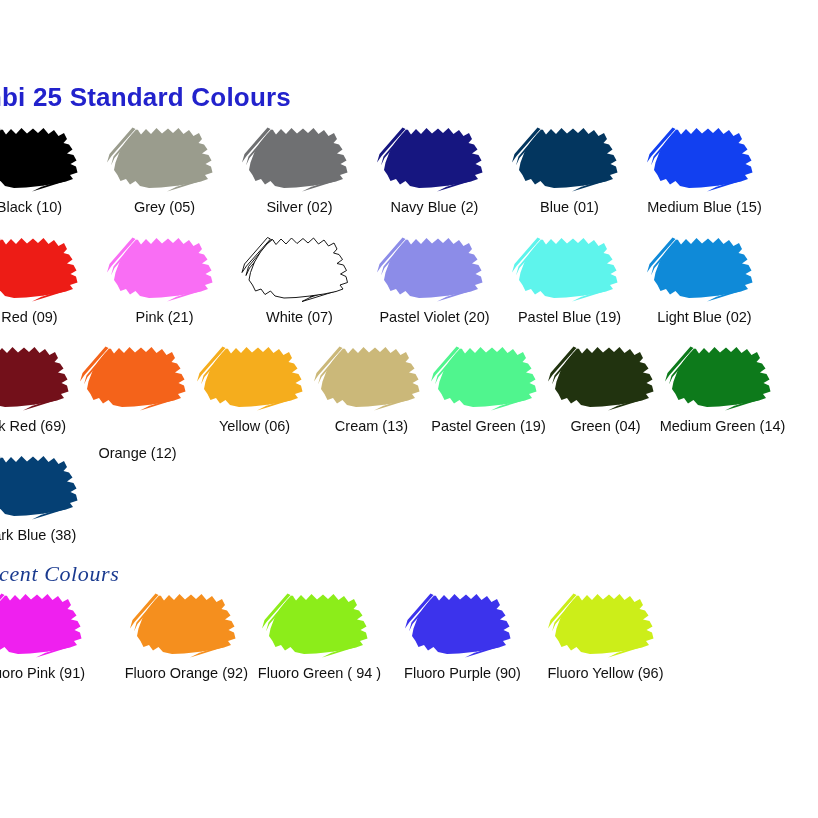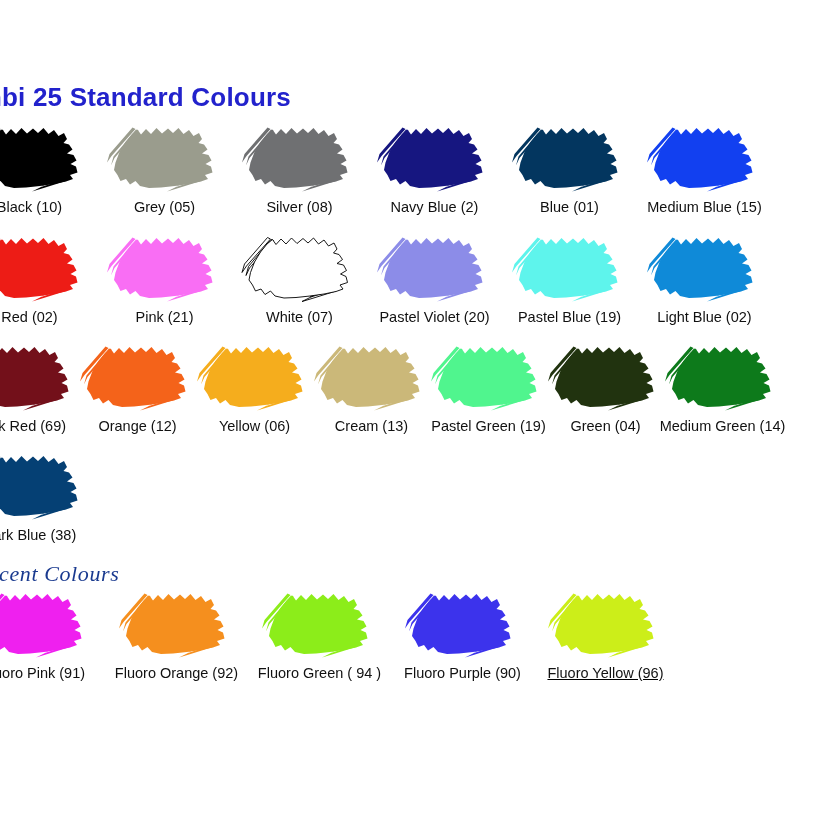--- a/index.html
+++ b/index.html
@@ -128,21 +128,21 @@
       <div class="swatch-cell">
         <div class="blob-wrap">
           <svg viewBox="0 0 120 78" preserveAspectRatio="xMidYMid meet">
             <path d="M 30.5 11.0 L 6.5 38.0 L 2.0 44.5 L 4.5 36.0 L 27.5 9.5 Z" fill="#6f7072" stroke="none"></path>
             <path d="M 33.5 12.5 L 9.5 40.0 L 6.0 47.5 L 8.5 38.5 L 31.0 11.5 Z" fill="#6f7072" stroke="none"></path>
             <path d="M 96.0 63.0 L 72.0 70.5 L 62.0 73.5 L 71.0 69.0 L 94.0 61.5 Z" fill="#6f7072" stroke="none"></path>
             <path d="M 99.5 58.5 L 80.0 65.0 L 70.5 68.5 L 79.0 63.5 L 98.0 57.0 Z" fill="#6f7072" stroke="none"></path>
             <path d="M 10.5 44.5 L 14.5 34.0 L 20.5 24.0 L 27.0 16.0 L 32.5 11.5 L 36.0 16.5 L 41.0 11.0 L 46.0 16.0 L 51.5 10.0 L 57.0 15.5 L 63.0 10.5 L 68.0 15.0 L 73.5 10.0 L 78.5 16.0 L 84.0 12.0 L 88.5 18.0 L 94.0 15.0 L 97.0 21.0 L 93.5 25.0 L 99.0 26.5 L 102.5 31.5 L 97.0 35.5 L 103.5 37.0 L 106.5 42.5 L 100.5 46.0 L 106.0 48.5 L 107.5 54.5 L 100.0 57.0 L 103.0 61.0 L 96.0 63.5 L 84.0 66.0 L 70.0 68.0 L 56.0 69.5 L 44.0 70.0 L 35.0 68.0 L 30.5 63.0 L 25.0 66.5 L 21.0 61.0 L 15.5 63.0 L 12.5 57.0 L 9.0 52.0 Z" fill="#6f7072" stroke="none"></path>
           </svg>
         </div>
-        <div class="swatch-label">Silver (08)</div>
+        <div class="swatch-label">Silver (02)</div>
       </div>
       <div class="swatch-cell">
         <div class="blob-wrap">
           <svg viewBox="0 0 120 78" preserveAspectRatio="xMidYMid meet">
             <path d="M 30.5 11.0 L 6.5 38.0 L 2.0 44.5 L 4.5 36.0 L 27.5 9.5 Z" fill="#161680" stroke="none"></path>
             <path d="M 33.5 12.5 L 9.5 40.0 L 6.0 47.5 L 8.5 38.5 L 31.0 11.5 Z" fill="#161680" stroke="none"></path>
             <path d="M 96.0 63.0 L 72.0 70.5 L 62.0 73.5 L 71.0 69.0 L 94.0 61.5 Z" fill="#161680" stroke="none"></path>
             <path d="M 99.5 58.5 L 80.0 65.0 L 70.5 68.5 L 79.0 63.5 L 98.0 57.0 Z" fill="#161680" stroke="none"></path>
             <path d="M 10.5 44.5 L 14.5 34.0 L 20.5 24.0 L 27.0 16.0 L 32.5 11.5 L 36.0 16.5 L 41.0 11.0 L 46.0 16.0 L 51.5 10.0 L 57.0 15.5 L 63.0 10.5 L 68.0 15.0 L 73.5 10.0 L 78.5 16.0 L 84.0 12.0 L 88.5 18.0 L 94.0 15.0 L 97.0 21.0 L 93.5 25.0 L 99.0 26.5 L 102.5 31.5 L 97.0 35.5 L 103.5 37.0 L 106.5 42.5 L 100.5 46.0 L 106.0 48.5 L 107.5 54.5 L 100.0 57.0 L 103.0 61.0 L 96.0 63.5 L 84.0 66.0 L 70.0 68.0 L 56.0 69.5 L 44.0 70.0 L 35.0 68.0 L 30.5 63.0 L 25.0 66.5 L 21.0 61.0 L 15.5 63.0 L 12.5 57.0 L 9.0 52.0 Z" fill="#161680" stroke="none"></path>
           </svg>
@@ -178,21 +178,21 @@
       <div class="swatch-cell">
         <div class="blob-wrap">
           <svg viewBox="0 0 120 78" preserveAspectRatio="xMidYMid meet">
             <path d="M 30.5 11.0 L 6.5 38.0 L 2.0 44.5 L 4.5 36.0 L 27.5 9.5 Z" fill="#ed1c16" stroke="none"></path>
             <path d="M 33.5 12.5 L 9.5 40.0 L 6.0 47.5 L 8.5 38.5 L 31.0 11.5 Z" fill="#ed1c16" stroke="none"></path>
             <path d="M 96.0 63.0 L 72.0 70.5 L 62.0 73.5 L 71.0 69.0 L 94.0 61.5 Z" fill="#ed1c16" stroke="none"></path>
             <path d="M 99.5 58.5 L 80.0 65.0 L 70.5 68.5 L 79.0 63.5 L 98.0 57.0 Z" fill="#ed1c16" stroke="none"></path>
             <path d="M 10.5 44.5 L 14.5 34.0 L 20.5 24.0 L 27.0 16.0 L 32.5 11.5 L 36.0 16.5 L 41.0 11.0 L 46.0 16.0 L 51.5 10.0 L 57.0 15.5 L 63.0 10.5 L 68.0 15.0 L 73.5 10.0 L 78.5 16.0 L 84.0 12.0 L 88.5 18.0 L 94.0 15.0 L 97.0 21.0 L 93.5 25.0 L 99.0 26.5 L 102.5 31.5 L 97.0 35.5 L 103.5 37.0 L 106.5 42.5 L 100.5 46.0 L 106.0 48.5 L 107.5 54.5 L 100.0 57.0 L 103.0 61.0 L 96.0 63.5 L 84.0 66.0 L 70.0 68.0 L 56.0 69.5 L 44.0 70.0 L 35.0 68.0 L 30.5 63.0 L 25.0 66.5 L 21.0 61.0 L 15.5 63.0 L 12.5 57.0 L 9.0 52.0 Z" fill="#ed1c16" stroke="none"></path>
           </svg>
         </div>
-        <div class="swatch-label">Red (02)</div>
+        <div class="swatch-label">Red (09)</div>
       </div>
       <div class="swatch-cell">
         <div class="blob-wrap">
           <svg viewBox="0 0 120 78" preserveAspectRatio="xMidYMid meet">
             <path d="M 30.5 11.0 L 6.5 38.0 L 2.0 44.5 L 4.5 36.0 L 27.5 9.5 Z" fill="#f96ef4" stroke="none"></path>
             <path d="M 33.5 12.5 L 9.5 40.0 L 6.0 47.5 L 8.5 38.5 L 31.0 11.5 Z" fill="#f96ef4" stroke="none"></path>
             <path d="M 96.0 63.0 L 72.0 70.5 L 62.0 73.5 L 71.0 69.0 L 94.0 61.5 Z" fill="#f96ef4" stroke="none"></path>
             <path d="M 99.5 58.5 L 80.0 65.0 L 70.5 68.5 L 79.0 63.5 L 98.0 57.0 Z" fill="#f96ef4" stroke="none"></path>
             <path d="M 10.5 44.5 L 14.5 34.0 L 20.5 24.0 L 27.0 16.0 L 32.5 11.5 L 36.0 16.5 L 41.0 11.0 L 46.0 16.0 L 51.5 10.0 L 57.0 15.5 L 63.0 10.5 L 68.0 15.0 L 73.5 10.0 L 78.5 16.0 L 84.0 12.0 L 88.5 18.0 L 94.0 15.0 L 97.0 21.0 L 93.5 25.0 L 99.0 26.5 L 102.5 31.5 L 97.0 35.5 L 103.5 37.0 L 106.5 42.5 L 100.5 46.0 L 106.0 48.5 L 107.5 54.5 L 100.0 57.0 L 103.0 61.0 L 96.0 63.5 L 84.0 66.0 L 70.0 68.0 L 56.0 69.5 L 44.0 70.0 L 35.0 68.0 L 30.5 63.0 L 25.0 66.5 L 21.0 61.0 L 15.5 63.0 L 12.5 57.0 L 9.0 52.0 Z" fill="#f96ef4" stroke="none"></path>
           </svg>
@@ -254,21 +254,21 @@
           <svg viewBox="0 0 120 78" preserveAspectRatio="xMidYMid meet">
             <path d="M 30.5 11.0 L 6.5 38.0 L 2.0 44.5 L 4.5 36.0 L 27.5 9.5 Z" fill="#73101a" stroke="none"></path>
             <path d="M 33.5 12.5 L 9.5 40.0 L 6.0 47.5 L 8.5 38.5 L 31.0 11.5 Z" fill="#73101a" stroke="none"></path>
             <path d="M 96.0 63.0 L 72.0 70.5 L 62.0 73.5 L 71.0 69.0 L 94.0 61.5 Z" fill="#73101a" stroke="none"></path>
             <path d="M 99.5 58.5 L 80.0 65.0 L 70.5 68.5 L 79.0 63.5 L 98.0 57.0 Z" fill="#73101a" stroke="none"></path>
             <path d="M 10.5 44.5 L 14.5 34.0 L 20.5 24.0 L 27.0 16.0 L 32.5 11.5 L 36.0 16.5 L 41.0 11.0 L 46.0 16.0 L 51.5 10.0 L 57.0 15.5 L 63.0 10.5 L 68.0 15.0 L 73.5 10.0 L 78.5 16.0 L 84.0 12.0 L 88.5 18.0 L 94.0 15.0 L 97.0 21.0 L 93.5 25.0 L 99.0 26.5 L 102.5 31.5 L 97.0 35.5 L 103.5 37.0 L 106.5 42.5 L 100.5 46.0 L 106.0 48.5 L 107.5 54.5 L 100.0 57.0 L 103.0 61.0 L 96.0 63.5 L 84.0 66.0 L 70.0 68.0 L 56.0 69.5 L 44.0 70.0 L 35.0 68.0 L 30.5 63.0 L 25.0 66.5 L 21.0 61.0 L 15.5 63.0 L 12.5 57.0 L 9.0 52.0 Z" fill="#73101a" stroke="none"></path>
           </svg>
         </div>
         <div class="swatch-label">Dark Red (69)</div>
       </div>
-      <div class="swatch-cell" style="width: 117px;">
+      <div class="swatch-cell" style="width: 117px; gap: 27px;">
         <div class="blob-wrap">
           <svg viewBox="0 0 120 78" preserveAspectRatio="xMidYMid meet">
             <path d="M 30.5 11.0 L 6.5 38.0 L 2.0 44.5 L 4.5 36.0 L 27.5 9.5 Z" fill="#f4631a" stroke="none"></path>
             <path d="M 33.5 12.5 L 9.5 40.0 L 6.0 47.5 L 8.5 38.5 L 31.0 11.5 Z" fill="#f4631a" stroke="none"></path>
             <path d="M 96.0 63.0 L 72.0 70.5 L 62.0 73.5 L 71.0 69.0 L 94.0 61.5 Z" fill="#f4631a" stroke="none"></path>
             <path d="M 99.5 58.5 L 80.0 65.0 L 70.5 68.5 L 79.0 63.5 L 98.0 57.0 Z" fill="#f4631a" stroke="none"></path>
             <path d="M 10.5 44.5 L 14.5 34.0 L 20.5 24.0 L 27.0 16.0 L 32.5 11.5 L 36.0 16.5 L 41.0 11.0 L 46.0 16.0 L 51.5 10.0 L 57.0 15.5 L 63.0 10.5 L 68.0 15.0 L 73.5 10.0 L 78.5 16.0 L 84.0 12.0 L 88.5 18.0 L 94.0 15.0 L 97.0 21.0 L 93.5 25.0 L 99.0 26.5 L 102.5 31.5 L 97.0 35.5 L 103.5 37.0 L 106.5 42.5 L 100.5 46.0 L 106.0 48.5 L 107.5 54.5 L 100.0 57.0 L 103.0 61.0 L 96.0 63.5 L 84.0 66.0 L 70.0 68.0 L 56.0 69.5 L 44.0 70.0 L 35.0 68.0 L 30.5 63.0 L 25.0 66.5 L 21.0 61.0 L 15.5 63.0 L 12.5 57.0 L 9.0 52.0 Z" fill="#f4631a" stroke="none"></path>
           </svg>
         </div>
         <div class="swatch-label">Orange (12)</div>
@@ -357,21 +357,21 @@
           <svg viewBox="0 0 120 78" preserveAspectRatio="xMidYMid meet">
             <path d="M 30.5 11.0 L 6.5 38.0 L 2.0 44.5 L 4.5 36.0 L 27.5 9.5 Z" fill="#ef20ef" stroke="none"></path>
             <path d="M 33.5 12.5 L 9.5 40.0 L 6.0 47.5 L 8.5 38.5 L 31.0 11.5 Z" fill="#ef20ef" stroke="none"></path>
             <path d="M 96.0 63.0 L 72.0 70.5 L 62.0 73.5 L 71.0 69.0 L 94.0 61.5 Z" fill="#ef20ef" stroke="none"></path>
             <path d="M 99.5 58.5 L 80.0 65.0 L 70.5 68.5 L 79.0 63.5 L 98.0 57.0 Z" fill="#ef20ef" stroke="none"></path>
             <path d="M 10.5 44.5 L 14.5 34.0 L 20.5 24.0 L 27.0 16.0 L 32.5 11.5 L 36.0 16.5 L 41.0 11.0 L 46.0 16.0 L 51.5 10.0 L 57.0 15.5 L 63.0 10.5 L 68.0 15.0 L 73.5 10.0 L 78.5 16.0 L 84.0 12.0 L 88.5 18.0 L 94.0 15.0 L 97.0 21.0 L 93.5 25.0 L 99.0 26.5 L 102.5 31.5 L 97.0 35.5 L 103.5 37.0 L 106.5 42.5 L 100.5 46.0 L 106.0 48.5 L 107.5 54.5 L 100.0 57.0 L 103.0 61.0 L 96.0 63.5 L 84.0 66.0 L 70.0 68.0 L 56.0 69.5 L 44.0 70.0 L 35.0 68.0 L 30.5 63.0 L 25.0 66.5 L 21.0 61.0 L 15.5 63.0 L 12.5 57.0 L 9.0 52.0 Z" fill="#ef20ef" stroke="none"></path>
           </svg>
         </div>
         <div class="swatch-label">Fluoro Pink (91)</div>
       </div>
-      <div class="swatch-cell" style="width: 143px;">
+      <div class="swatch-cell" style="width: 143px; align-items: flex-end;">
         <div class="blob-wrap">
           <svg viewBox="0 0 120 78" preserveAspectRatio="xMidYMid meet">
             <path d="M 30.5 11.0 L 6.5 38.0 L 2.0 44.5 L 4.5 36.0 L 27.5 9.5 Z" fill="#f58f1e" stroke="none"></path>
             <path d="M 33.5 12.5 L 9.5 40.0 L 6.0 47.5 L 8.5 38.5 L 31.0 11.5 Z" fill="#f58f1e" stroke="none"></path>
             <path d="M 96.0 63.0 L 72.0 70.5 L 62.0 73.5 L 71.0 69.0 L 94.0 61.5 Z" fill="#f58f1e" stroke="none"></path>
             <path d="M 99.5 58.5 L 80.0 65.0 L 70.5 68.5 L 79.0 63.5 L 98.0 57.0 Z" fill="#f58f1e" stroke="none"></path>
             <path d="M 10.5 44.5 L 14.5 34.0 L 20.5 24.0 L 27.0 16.0 L 32.5 11.5 L 36.0 16.5 L 41.0 11.0 L 46.0 16.0 L 51.5 10.0 L 57.0 15.5 L 63.0 10.5 L 68.0 15.0 L 73.5 10.0 L 78.5 16.0 L 84.0 12.0 L 88.5 18.0 L 94.0 15.0 L 97.0 21.0 L 93.5 25.0 L 99.0 26.5 L 102.5 31.5 L 97.0 35.5 L 103.5 37.0 L 106.5 42.5 L 100.5 46.0 L 106.0 48.5 L 107.5 54.5 L 100.0 57.0 L 103.0 61.0 L 96.0 63.5 L 84.0 66.0 L 70.0 68.0 L 56.0 69.5 L 44.0 70.0 L 35.0 68.0 L 30.5 63.0 L 25.0 66.5 L 21.0 61.0 L 15.5 63.0 L 12.5 57.0 L 9.0 52.0 Z" fill="#f58f1e" stroke="none"></path>
           </svg>
         </div>
         <div class="swatch-label">Fluoro Orange (92)</div>
@@ -393,21 +393,21 @@
           <svg viewBox="0 0 120 78" preserveAspectRatio="xMidYMid meet">
             <path d="M 30.5 11.0 L 6.5 38.0 L 2.0 44.5 L 4.5 36.0 L 27.5 9.5 Z" fill="#3c33ec" stroke="none"></path>
             <path d="M 33.5 12.5 L 9.5 40.0 L 6.0 47.5 L 8.5 38.5 L 31.0 11.5 Z" fill="#3c33ec" stroke="none"></path>
             <path d="M 96.0 63.0 L 72.0 70.5 L 62.0 73.5 L 71.0 69.0 L 94.0 61.5 Z" fill="#3c33ec" stroke="none"></path>
             <path d="M 99.5 58.5 L 80.0 65.0 L 70.5 68.5 L 79.0 63.5 L 98.0 57.0 Z" fill="#3c33ec" stroke="none"></path>
             <path d="M 10.5 44.5 L 14.5 34.0 L 20.5 24.0 L 27.0 16.0 L 32.5 11.5 L 36.0 16.5 L 41.0 11.0 L 46.0 16.0 L 51.5 10.0 L 57.0 15.5 L 63.0 10.5 L 68.0 15.0 L 73.5 10.0 L 78.5 16.0 L 84.0 12.0 L 88.5 18.0 L 94.0 15.0 L 97.0 21.0 L 93.5 25.0 L 99.0 26.5 L 102.5 31.5 L 97.0 35.5 L 103.5 37.0 L 106.5 42.5 L 100.5 46.0 L 106.0 48.5 L 107.5 54.5 L 100.0 57.0 L 103.0 61.0 L 96.0 63.5 L 84.0 66.0 L 70.0 68.0 L 56.0 69.5 L 44.0 70.0 L 35.0 68.0 L 30.5 63.0 L 25.0 66.5 L 21.0 61.0 L 15.5 63.0 L 12.5 57.0 L 9.0 52.0 Z" fill="#3c33ec" stroke="none"></path>
           </svg>
         </div>
         <div class="swatch-label">Fluoro Purple (90)</div>
       </div>
-      <div class="swatch-cell" style="width: 143px; text-decoration: underline;">
+      <div class="swatch-cell" style="width: 143px;">
         <div class="blob-wrap">
           <svg viewBox="0 0 120 78" preserveAspectRatio="xMidYMid meet">
             <path d="M 30.5 11.0 L 6.5 38.0 L 2.0 44.5 L 4.5 36.0 L 27.5 9.5 Z" fill="#ccee19" stroke="none"></path>
             <path d="M 33.5 12.5 L 9.5 40.0 L 6.0 47.5 L 8.5 38.5 L 31.0 11.5 Z" fill="#ccee19" stroke="none"></path>
             <path d="M 96.0 63.0 L 72.0 70.5 L 62.0 73.5 L 71.0 69.0 L 94.0 61.5 Z" fill="#ccee19" stroke="none"></path>
             <path d="M 99.5 58.5 L 80.0 65.0 L 70.5 68.5 L 79.0 63.5 L 98.0 57.0 Z" fill="#ccee19" stroke="none"></path>
             <path d="M 10.5 44.5 L 14.5 34.0 L 20.5 24.0 L 27.0 16.0 L 32.5 11.5 L 36.0 16.5 L 41.0 11.0 L 46.0 16.0 L 51.5 10.0 L 57.0 15.5 L 63.0 10.5 L 68.0 15.0 L 73.5 10.0 L 78.5 16.0 L 84.0 12.0 L 88.5 18.0 L 94.0 15.0 L 97.0 21.0 L 93.5 25.0 L 99.0 26.5 L 102.5 31.5 L 97.0 35.5 L 103.5 37.0 L 106.5 42.5 L 100.5 46.0 L 106.0 48.5 L 107.5 54.5 L 100.0 57.0 L 103.0 61.0 L 96.0 63.5 L 84.0 66.0 L 70.0 68.0 L 56.0 69.5 L 44.0 70.0 L 35.0 68.0 L 30.5 63.0 L 25.0 66.5 L 21.0 61.0 L 15.5 63.0 L 12.5 57.0 L 9.0 52.0 Z" fill="#ccee19" stroke="none"></path>
           </svg>
         </div>
         <div class="swatch-label">Fluoro Yellow (96)</div>

